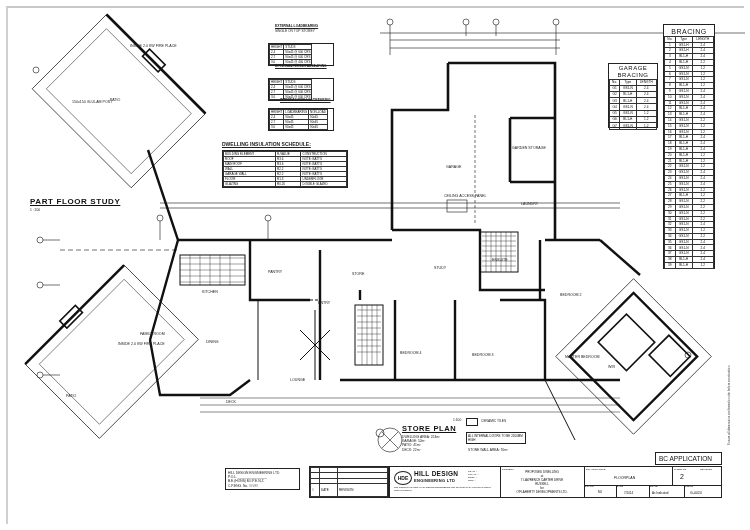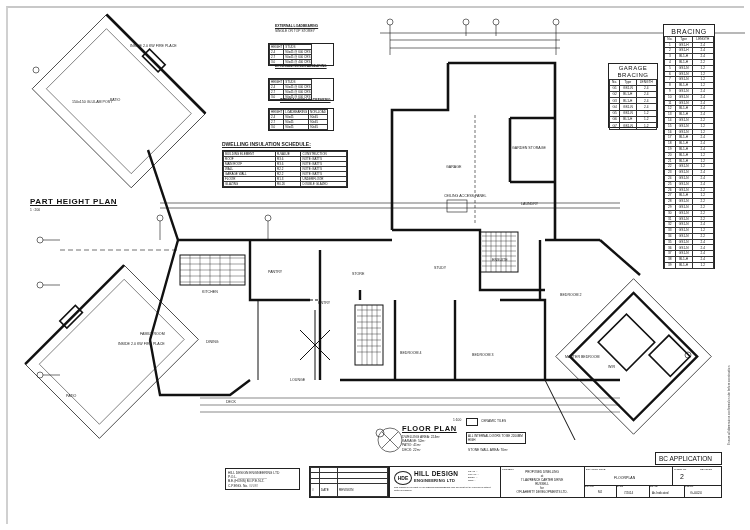--- a/index.html
+++ b/index.html
@@ -131,23 +131,23 @@
         <line x1="382" y1="432" x2="398" y2="448"></line>
           <line x1="398" y1="432" x2="382" y2="448"></line>
       </g>
 
       <line x1="200" y1="398" x2="620" y2="398" stroke-width="0.5"></line>
       <line x1="200" y1="405" x2="620" y2="405" stroke-width="0.5"></line>
       <line x1="200" y1="412" x2="620" y2="412" stroke-width="0.5"></line>
     </g>
   </svg>
 
-  <div class="heading" style="left:30px;top:197px;font-size:8px;">PART HEIGHT PLAN</div>
+  <div class="heading" style="left:30px;top:197px;font-size:8px;">PART FLOOR STUDY</div>
   <div class="small" style="left:30px;top:208px;">1 : 200</div>
-  <div class="heading" style="left:402px;top:424px;">FLOOR PLAN</div>
+  <div class="heading" style="left:402px;top:424px;">STORE PLAN</div>
   <div class="small" style="left:453px;top:418px;">1:100</div>
   <div style="position:absolute;left:402px;top:435px;">
     <div class="small" style="position:static">DWELLING AREA: 224m²</div>
     <div class="small" style="position:static">GARAGE: 52m²</div>
     <div class="small" style="position:static">PATIO: 41m²</div>
     <div class="small" style="position:static">DECK: 22m²</div>
   </div>
   <div class="box" style="left:466px;top:418px;width:12px;height:8px;"></div>
   <div class="small" style="left:481px;top:419px;">CERAMIC TILES</div>
   <div class="box" style="left:466px;top:432px;width:60px;height:12px;font-size:3px;padding:1px;white-space:normal;line-height:4px;">ALL INTERNAL DOORS TO BE 2200MM HIGH</div>

